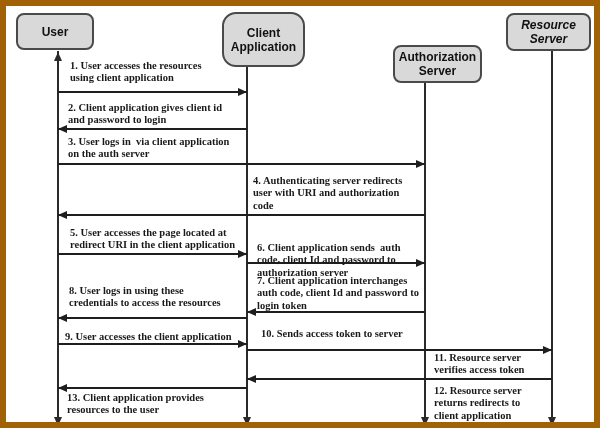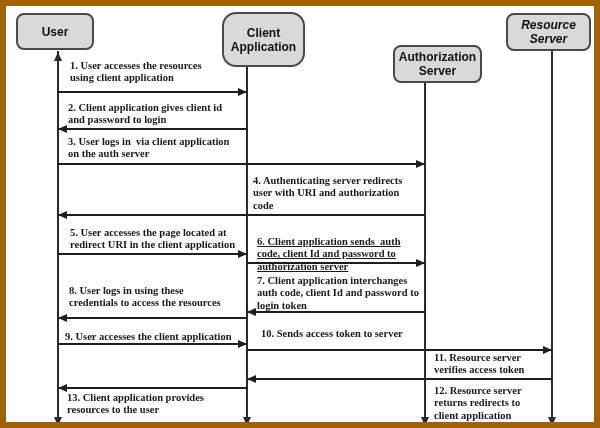--- a/index.html
+++ b/index.html
@@ -101,21 +101,21 @@
       <div class="msg-line">code</div>
     </div>
     <div class="msg-arrow" style="left: 52px; width: 189px; top: 247px;"></div>
     <div class="head head-right" style="top: 243.5px; left: 232px;"></div>
     <div class="msg-label" style="left: 64px; top: 221px;">
       <div class="msg-line">5. User accesses the page located at</div>
       <div class="msg-line">redirect URI in the client application</div>
     </div>
     <div class="msg-arrow" style="left: 241px; width: 178px; top: 256px;"></div>
     <div class="head head-right" style="top: 252.5px; left: 410px;"></div>
-    <div class="msg-label" style="left: 251px; top: 230px; text-decoration: underline;">
+    <div class="msg-label" style="left: 251px; top: 236px;">
       <div class="msg-line">6. Client application sends  auth</div>
       <div class="msg-line">code, client Id and password to</div>
       <div class="msg-line">authorization server</div>
     </div>
     <div class="msg-arrow" style="left: 241px; width: 178px; top: 305px;"></div>
     <div class="head head-left" style="top: 301.5px; left: 241px;"></div>
     <div class="msg-label" style="left: 251px; top: 269px;">
       <div class="msg-line">7. Client application interchanges</div>
       <div class="msg-line">auth code, client Id and password to</div>
       <div class="msg-line">login token</div>

